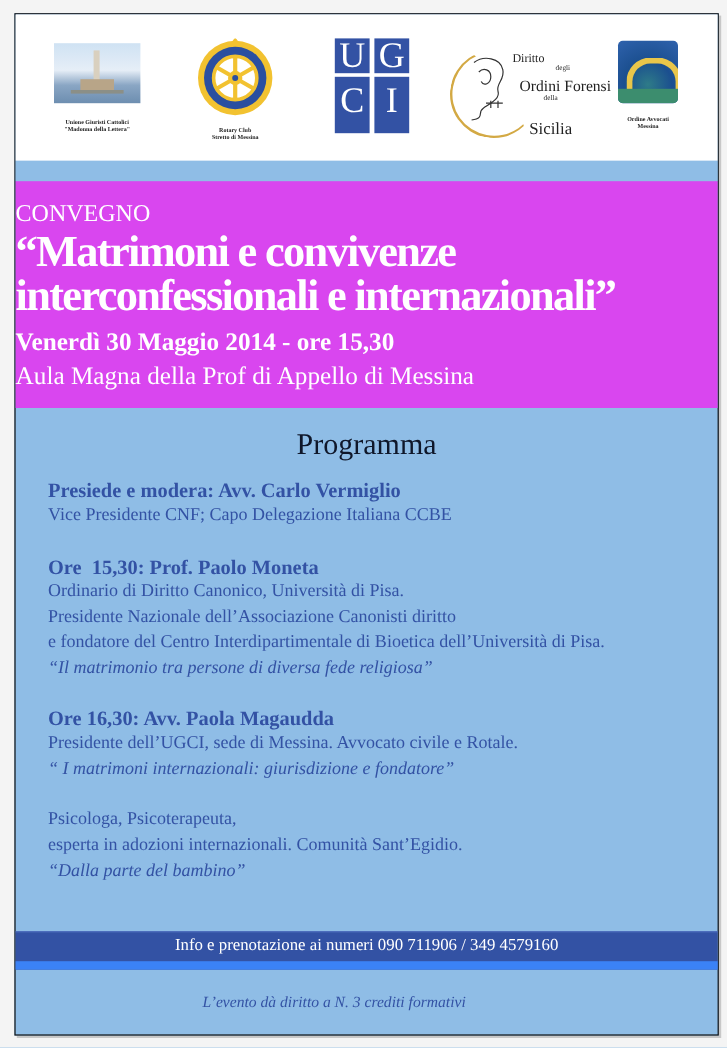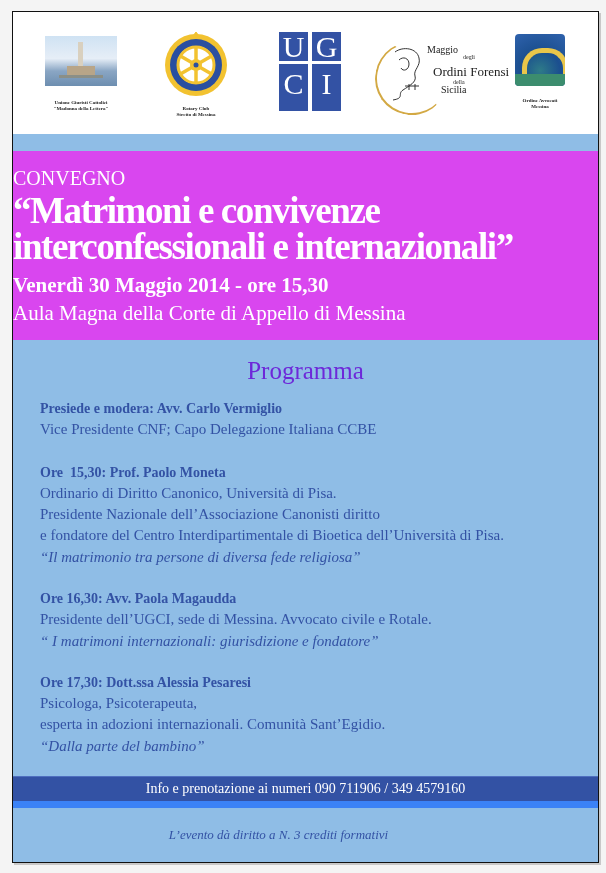--- a/index.html
+++ b/index.html
@@ -61,25 +61,25 @@
   }
   .band .kicker { position: absolute; top: 16px; width: 100%; font-size: 20px; }
   .band .title {
     position: absolute; top: 42px; width: 100%; font-size: 37px; line-height: 36px; font-weight: bold;
     letter-spacing: -1.4px;
   }
   .band .date { position: absolute; top: 122px; width: 100%; font-size: 21px; font-weight: bold; }
   .band .venue { position: absolute; top: 150px; width: 100%; font-size: 21px; }
   .prog-h {
     position: absolute; top: 346px; left: 0; width: 585px; text-align: center;
-    font-size: 25px; color: #6d28d9;
+    font-size: 25px; color: #0f172a;
   }
   .prog-h { top: 345px; }
   .item { position: absolute; left: 27px; width: 550px; color: #3352a4; }
-  .item .h { font-size: 14px; font-weight: bold; line-height: 20px; white-space: pre; }
+  .item .h { font-size: 17px; font-weight: bold; line-height: 20px; white-space: pre; }
   .item .l { font-size: 15px; line-height: 21px; white-space: nowrap; }
   .item .q { font-size: 15px; line-height: 23px; font-style: italic; white-space: nowrap; }
   .info {
     position: absolute; left: 0; top: 764px; width: 585px; height: 24px; background: #3352a4;
     color: #fff; text-align: center; font-size: 14px; line-height: 24px;
     border-top: 1px solid #4f6fbf; border-bottom: 7px solid #3b82f6;
   }
   .credits {
     position: absolute; left: 0; top: 815px; width: 531px; text-align: center;
     color: #3352a4; font-size: 13px; font-style: italic;
@@ -132,25 +132,25 @@
       <div style="line-height:40px;">I</div>
     </div>
 
     <div class="uof">
       <div class="arc"></div>
       <svg style="position:absolute;left:14px;top:10px;" width="44" height="56" viewBox="0 0 44 56">
         <path d="M10 6 C18 0 32 2 34 12 C36 20 28 24 30 30 C32 36 24 40 18 44 C12 48 20 52 8 54" fill="none" stroke="#333" stroke-width="1"></path>
         <path d="M14 14 C18 10 24 12 24 18 C24 24 18 26 16 22" fill="none" stroke="#333" stroke-width="1"></path>
         <path d="M20 40 L34 40 M24 38 L24 44 M30 38 L30 44" stroke="#333" stroke-width="1"></path>
       </svg>
-      <div class="t" style="left:56px; top:8px; font-size:10px;">Maggio</div>
+      <div class="t" style="left:56px; top:8px; font-size:10px;">Diritto</div>
       <div class="t" style="left:92px; top:18px; font-size:6px;">degli</div>
       <div class="t" style="left:62px; top:28px; font-size:13px;">Ordini Forensi</div>
       <div class="t" style="left:82px; top:43px; font-size:6px;">della</div>
-      <div class="t" style="left:70px; top:48px; font-size:10px;text-align:center;">Sicilia</div>
+      <div class="t" style="left:70px; top:65px; font-size:14px;text-align:center;">Sicilia</div>
     </div>
 
     <div class="logo" style="left:494px; top:22px; width:66px;">
       <div class="oam">
         <div class="arch"></div>
           <div class="sea"></div>
       </div>
       <div class="cap" style="margin-top:12px;">Ordine Avvocati</div>
       <div class="cap">Messina</div>
     </div>
@@ -158,21 +158,21 @@
 
   <div class="strip"></div>
 
   <div class="band">
     <div class="kicker">CONVEGNO</div>
     <div class="title">
       <div>“Matrimoni e convivenze</div>
       <div>interconfessionali e internazionali”</div>
     </div>
     <div class="date">Venerdì 30 Maggio 2014 - ore 15,30</div>
-    <div class="venue">Aula Magna della Corte di Appello di Messina</div>
+    <div class="venue">Aula Magna della Prof di Appello di Messina</div>
   </div>
 
   <div class="prog-h">Programma</div>
 
   <div class="item" style="top:387px;">
     <div class="h">Presiede e modera: Avv. Carlo Vermiglio</div>
     <div class="l">Vice Presidente CNF; Capo Delegazione Italiana CCBE</div>
   </div>
 
   <div class="item" style="top:451px;">
@@ -183,21 +183,20 @@
     <div class="q">“Il matrimonio tra persone di diversa fede religiosa”</div>
   </div>
 
   <div class="item" style="top:577px;">
     <div class="h">Ore 16,30: Avv. Paola Magaudda</div>
     <div class="l">Presidente dell’UGCI, sede di Messina. Avvocato civile e Rotale.</div>
     <div class="q">“ I matrimoni internazionali: giurisdizione e fondatore”</div>
   </div>
 
   <div class="item" style="top:661px;">
-    <div class="h">Ore 17,30: Dott.ssa Alessia Pesaresi</div>
     <div class="l">Psicologa, Psicoterapeuta,</div>
     <div class="l">esperta in adozioni internazionali. Comunità Sant’Egidio.</div>
     <div class="q">“Dalla parte del bambino”</div>
   </div>
 
   <div class="info">Info e prenotazione ai numeri 090 711906 / 349 4579160</div>
   <div class="credits">L’evento dà diritto a N. 3 crediti formativi</div>
 </div>
 
 </body></html>

